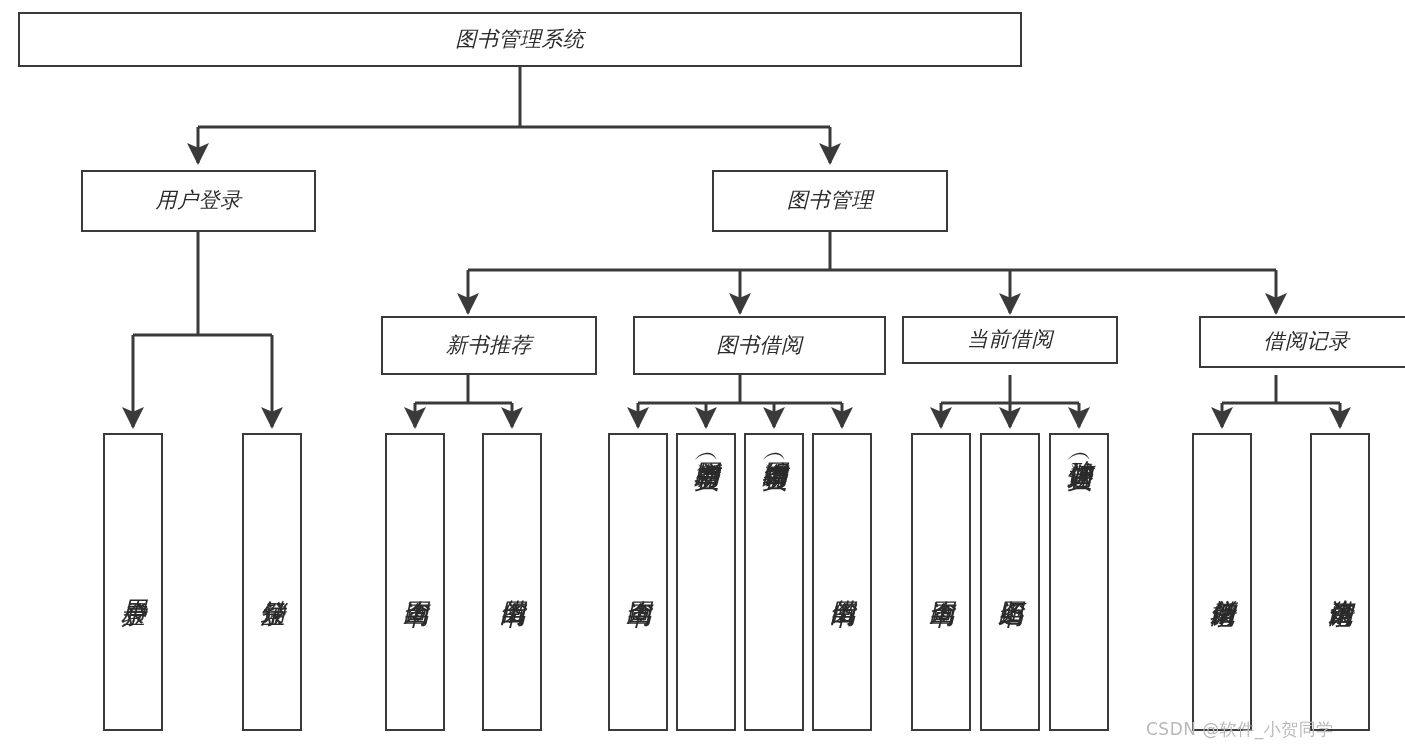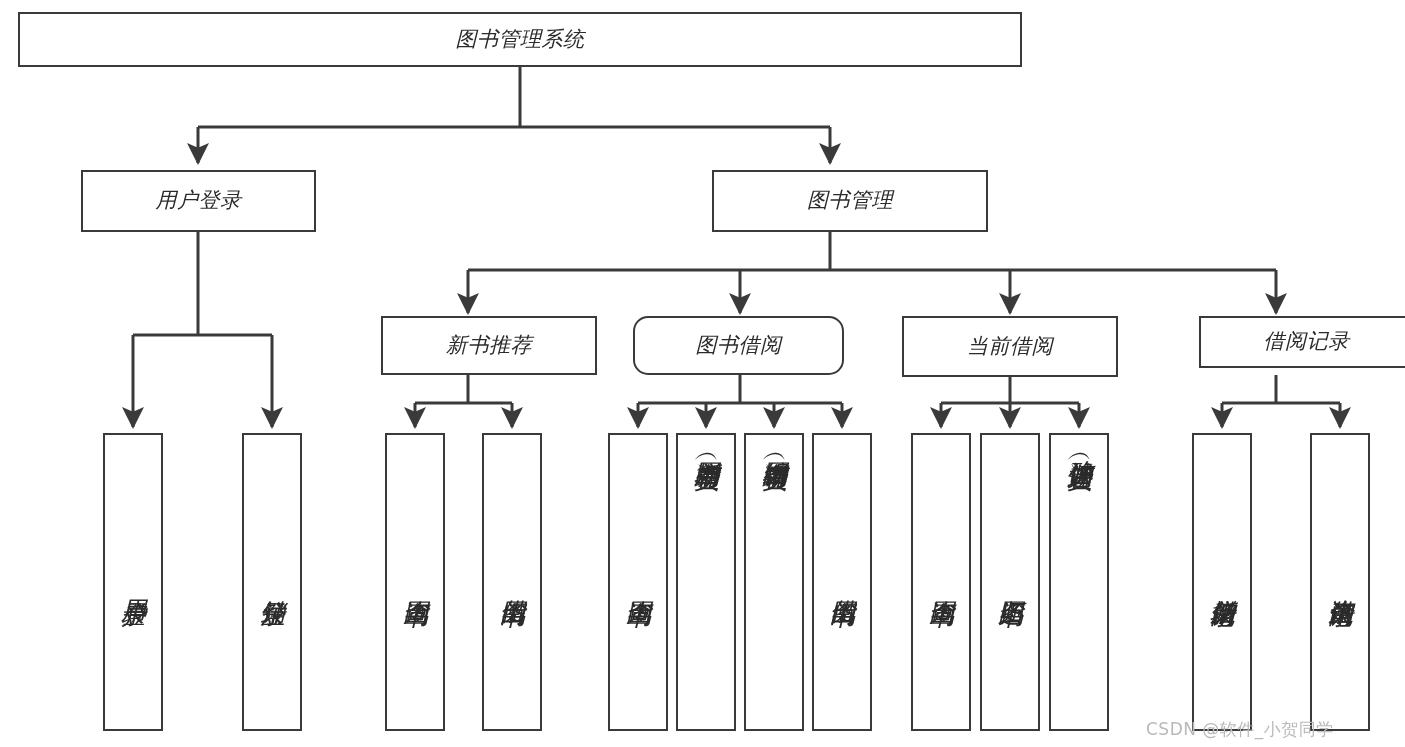--- a/index.html
+++ b/index.html
@@ -134,33 +134,33 @@
   </svg>
 
   <div class="node h" style="left:18px; top:12px; width:1004px; height:55px;">
     <span class="label">图书管理系统</span>
   </div>
 
   <div class="node h" style="left:81px; top:170px; width:235px; height:62px;">
     <span class="label">用户登录</span>
   </div>
 
-  <div class="node h" style="left:712px; top:170px; width:276px; height:62px;">
+  <div class="node h" style="left:712px; top:170px; width:236px; height:62px;">
     <span class="label">图书管理</span>
   </div>
 
   <div class="node h" style="left:361px; top:316px; width:216px; height:59px;margin-left:20px;">
     <span class="label">新书推荐</span>
   </div>
 
-  <div class="node h" style="left:633px; top:316px; width:211px; height:59px;border-radius:15px;">
+  <div class="node h" style="left:633px; top:316px; width:253px; height:59px;">
     <span class="label">图书借阅</span>
   </div>
 
-  <div class="node h" style="left:902px; top:316px; width:216px; height:61px;">
+  <div class="node h" style="left:902px; top:316px; width:216px; height:48px;">
     <span class="label">当前借阅</span>
   </div>
 
   <div class="node h" style="left:1199px; top:316px; width:215px; height:52px;text-align:center;">
     <span class="label">借阅记录</span>
   </div>
 
   <div class="node v center" style="left:103px; top:433px; width:60px; height:298px;">
     <span class="label">用户登录</span>
   </div>

